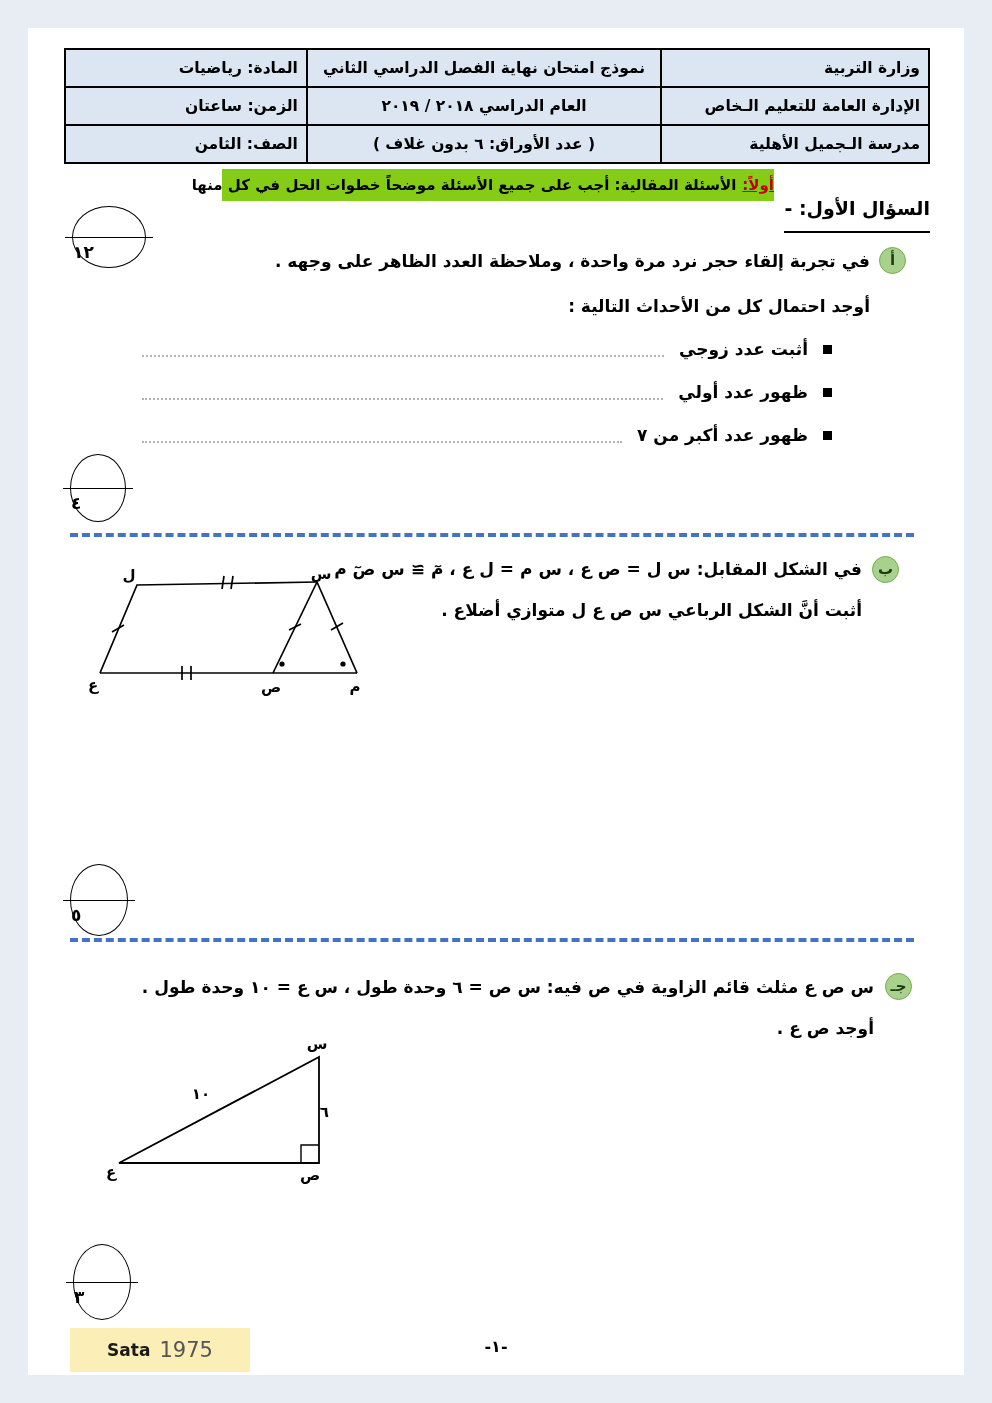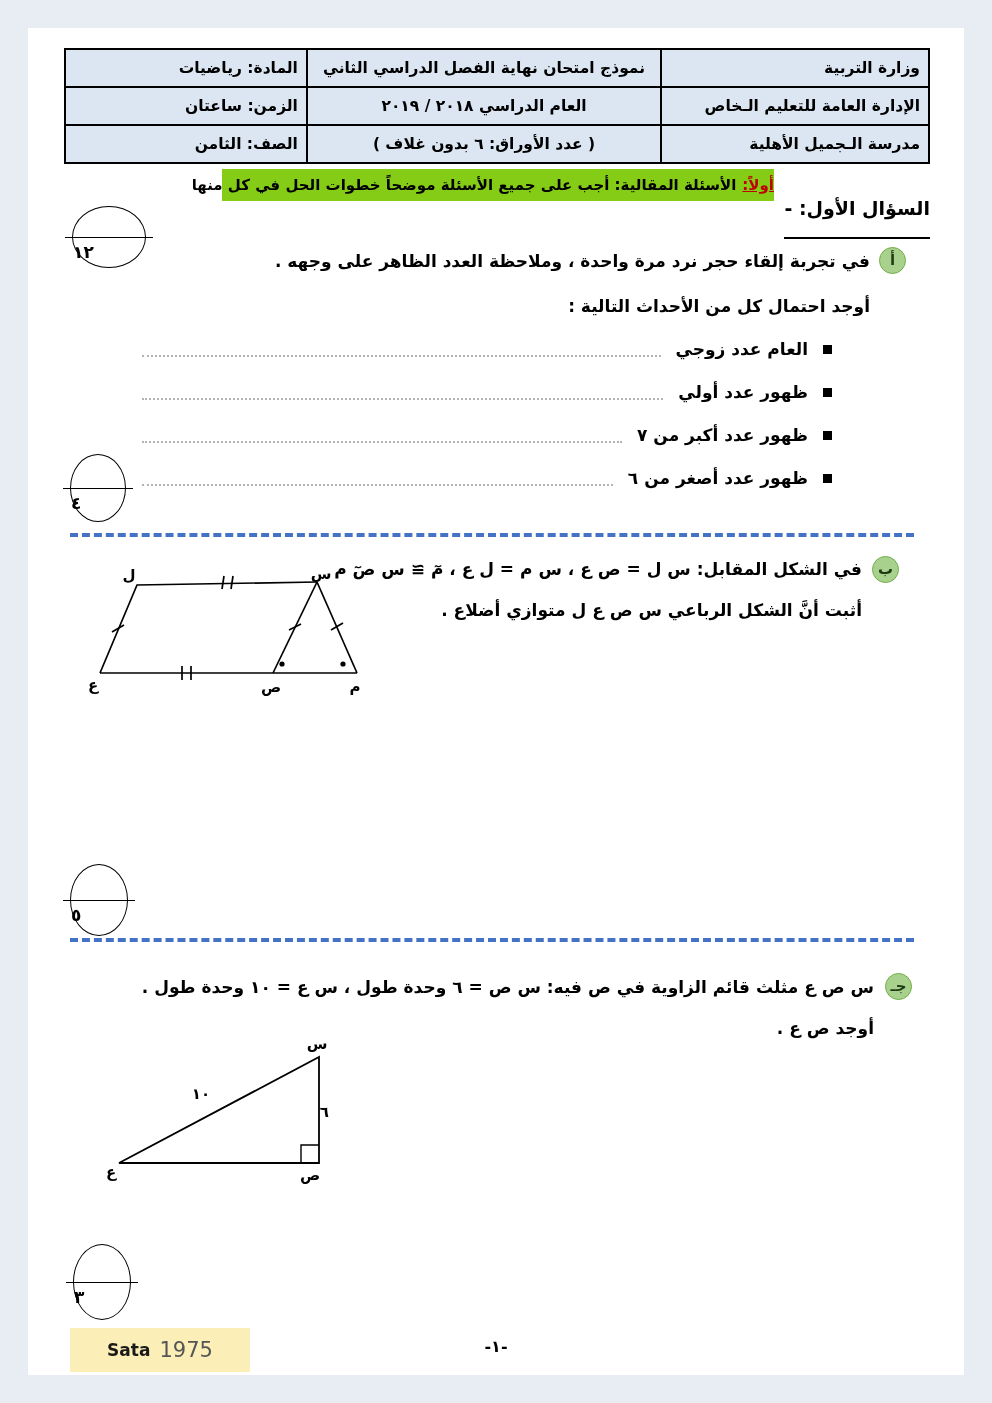--- a/index.html
+++ b/index.html
@@ -40,21 +40,21 @@
     font-size:15px; font-weight:bold; white-space:nowrap;
   }
   .instruction .first-label {
     color:#c00000; text-decoration:underline; margin-left:6px;
   }
 
   
   .q-title {
     position:absolute; right:62px; top:197px;
     font-size:19px; font-weight:bold;
-    border-bottom:2.5px solid #000; padding-bottom:18px;text-align:right;
+    border-bottom:2.5px solid #000; padding-bottom:12px;text-align:right;
   }
 
   
   .marks {
     position:absolute; border:1.7px solid #000; border-radius:50%;
   }
   .marks::before {
     content:""; position:absolute; left:-8px; right:-8px; top:50%;
     border-top:1.7px solid #000;
   }
@@ -146,38 +146,33 @@
   <span class="marks-num">١٢</span>
 </div>
 
 <div class="part-badge" style="right:86px; top:247px;">أ</div>
 <div class="abs body-text" style="right:122px; top:251px;">في تجربة إلقاء حجر نرد مرة واحدة ، وملاحظة العدد الظاهر على وجهه .</div>
 <div class="abs body-text" style="right:122px; top:296px;">أوجد احتمال كل من الأحداث التالية :</div>
 
 <div class="prob-list">
   <div class="prob-row">
     <span class="bullet-sq"></span>
-    <span class="body-text">العام عدد زوجي</span>
+    <span class="body-text">أثبت عدد زوجي</span>
     <span class="dotline"></span>
   </div>
   <div class="prob-row">
     <span class="bullet-sq"></span>
     <span class="body-text">ظهور عدد أولي</span>
     <span class="dotline"></span>
   </div>
   <div class="prob-row">
     <span class="bullet-sq"></span>
     <span class="body-text">ظهور عدد أكبر من ٧</span>
     <span class="dotline"></span>
   </div>
-  <div class="prob-row">
-    <span class="bullet-sq"></span>
-    <span class="body-text">ظهور عدد أصغر من ٦</span>
-    <span class="dotline"></span>
-  </div>
 </div>
 
 <div class="marks m4">
   <span class="marks-num">٤</span>
 </div>
 
 <div class="divider div1"></div>
 
 <div class="part-badge" style="right:93px; top:556px;">ب</div>
 <div class="abs body-text" style="right:130px; top:559px;">في الشكل المقابل: س ل = ص ع ، س م = ل ع ، مٓ ≅ س صٓ م</div>

